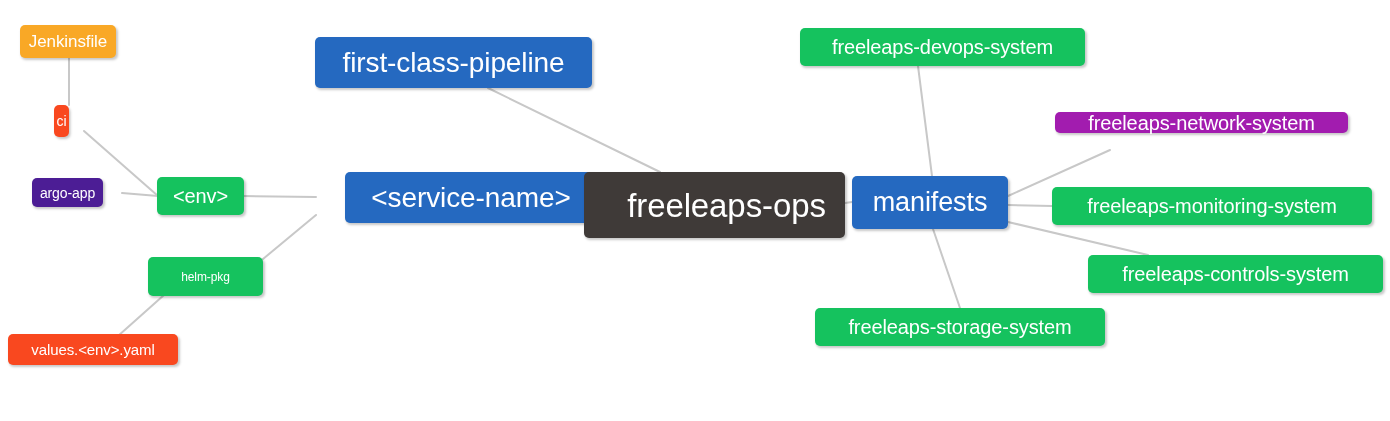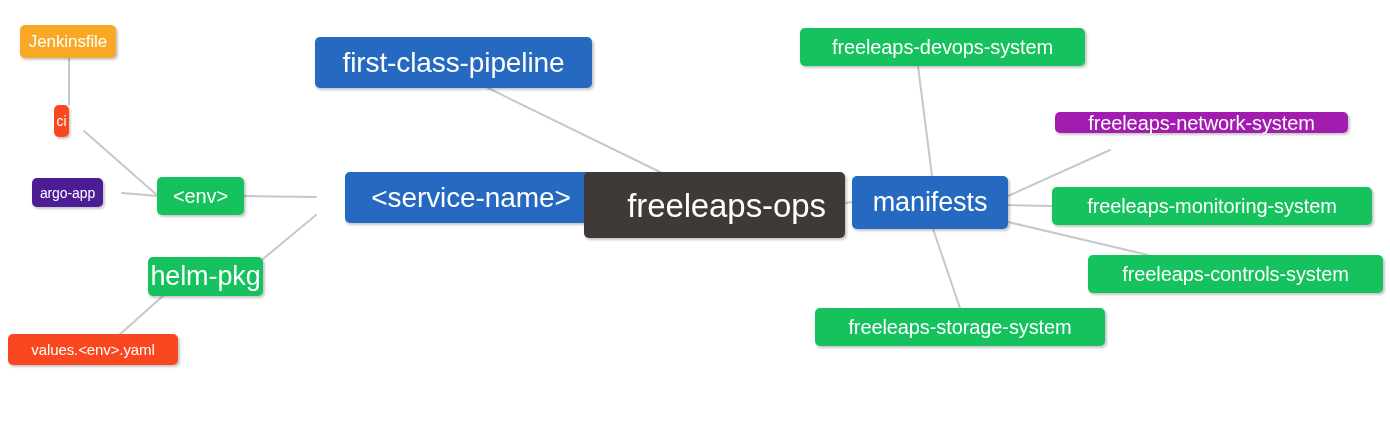--- a/index.html
+++ b/index.html
@@ -71,21 +71,21 @@
       </div>
       <div class="node" style="left: 54px; top: 105px; width: 15px; height: 32px; background: rgb(249, 72, 31); font-size: 14px;">
         <span class="node-label">ci</span>
       </div>
       <div class="node" style="left: 32px; top: 178px; width: 71px; height: 29px; background: #4c1d95; font-size: 14px;">
         <span class="node-label">argo-app</span>
       </div>
       <div class="node" style="left: 157px; top: 177px; width: 87px; height: 38px; background: rgb(21, 194, 94); font-size: 20px;">
         <span class="node-label">&lt;env&gt;</span>
       </div>
-      <div class="node" style="left: 148px; top: 257px; width: 115px; height: 39px; background: rgb(21, 194, 94); font-size: 27px;">
+      <div class="node" style="left: 148px; top: 257px; width: 115px; height: 39px; background: rgb(21, 194, 94); font-size: 12px;">
         <span class="node-label">helm-pkg</span>
       </div>
       <div class="node" style="left: 8px; top: 334px; width: 170px; height: 31px; background: rgb(249, 72, 31); font-size: 15px;">
         <span class="node-label">values.&lt;env&gt;.yaml</span>
       </div>
       <div class="node" style="left: 315px; top: 37px; width: 277px; height: 51px; background: rgb(37, 105, 192); font-size: 28px;">
         <span class="node-label">first-class-pipeline</span>
       </div>
       <div class="node" style="left: 328px; top: 172px; width: 252px; height: 51px; background: rgb(37, 105, 192); font-size: 28px; margin-left: 17px;">
         <span class="node-label">&lt;service-name&gt;</span>

